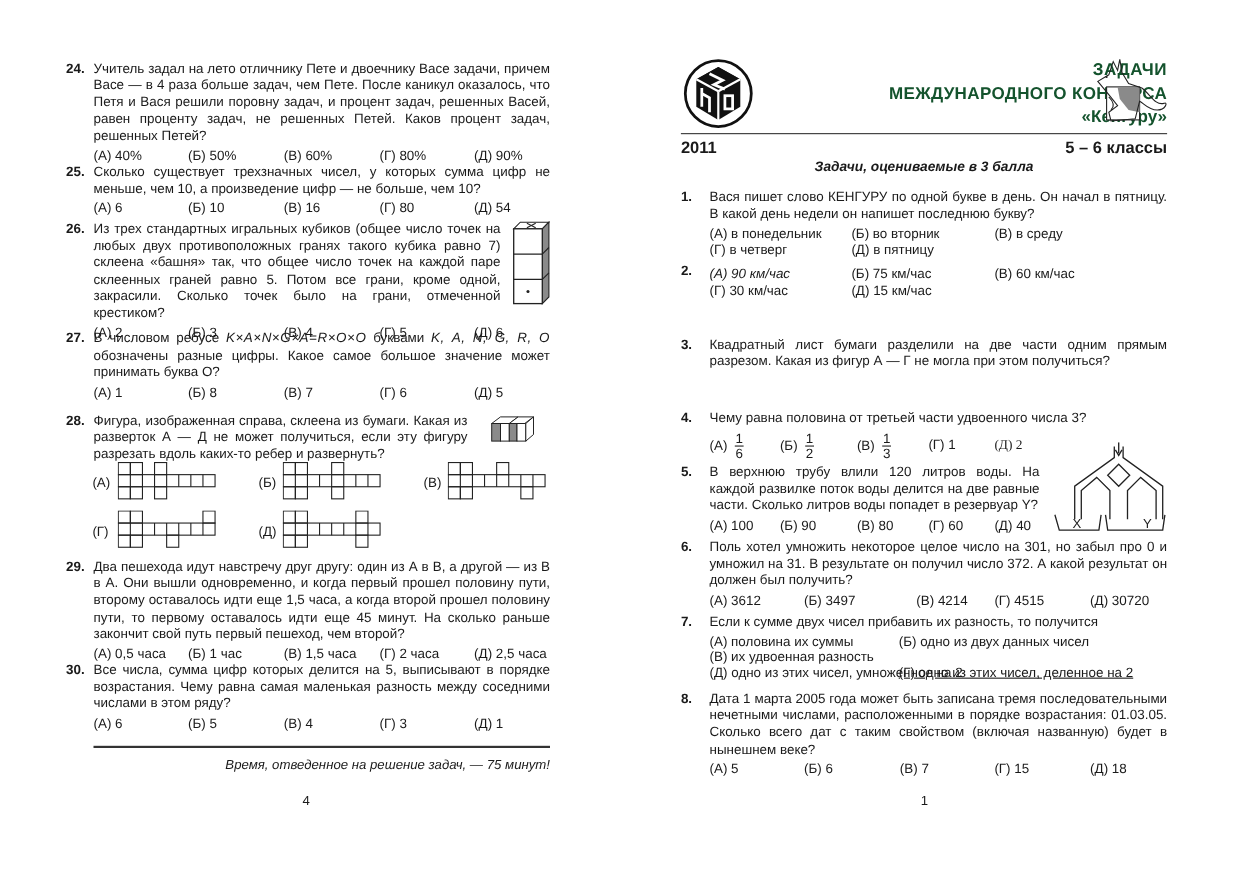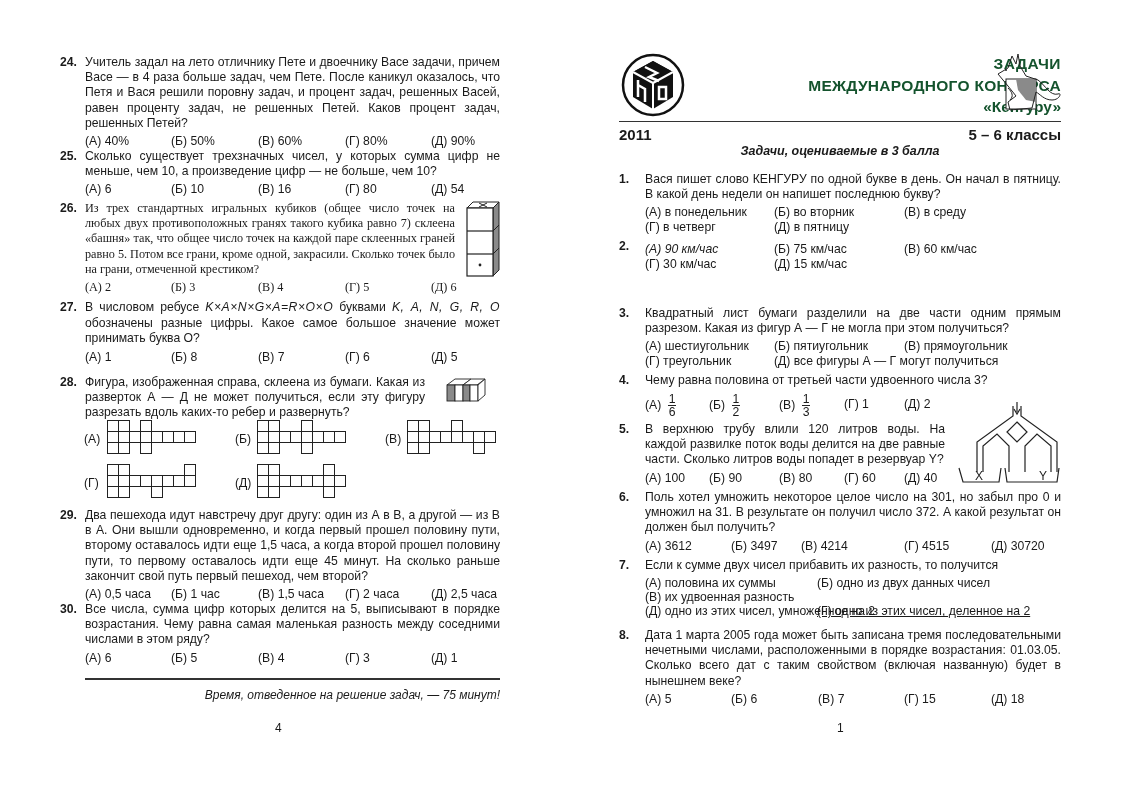--- a/index.html
+++ b/index.html
@@ -66,21 +66,21 @@
         <span class="ans" style="left:86px">(Б) 10</span>
         <span class="ans" style="left:173px">(В) 16</span>
         <span class="ans" style="left:260px">(Г) 80</span>
         <span class="ans" style="left:346px">(Д) 54</span>
       </div>
     </div>
   </div>
 
   <div class="q" style="top:201px;">
     <span class="num">26.</span>
-    <div class="body" style="width:370px;font-family:Liberation Serif, serif;">
+    <div class="body" style="width:370px;">
       <span class="text">Из трех стандартных игральных кубиков (общее число точек на любых двух противоположных гранях такого кубика равно 7) склеена «башня» так, что общее число точек на каждой паре склеенных граней равно 5. Потом все грани, кроме одной, закрасили. Сколько точек было на грани, отмеченной крестиком?</span>
       <div class="answers">
         <span class="ans" style="left:0">(А) 2</span>
         <span class="ans" style="left:86px">(Б) 3</span>
         <span class="ans" style="left:173px">(В) 4</span>
         <span class="ans" style="left:260px">(Г) 5</span>
         <span class="ans" style="left:346px">(Д) 6</span>
       </div>
     </div>
   </div>
@@ -324,27 +324,20 @@
         <span class="ans" style="left:0; top:15px;">(Г) 30 км/час</span>
         <span class="ans" style="left:129px; top:15px;">(Д) 15 км/час</span>
       </div>
     </div>
   </div>
 
   <div class="q" style="top:306px;">
     <span class="num">3.</span>
     <div class="body">
       <span class="text">Квадратный лист бумаги разделили на две части одним прямым разрезом. Какая из фигур А — Г не могла при этом получиться?</span>
-      <div class="grid-ans" style="height:31px;">
-        <span class="ans" style="left:0; top:0;">(А) шестиугольник</span>
-        <span class="ans" style="left:129px; top:0;">(Б) пятиугольник</span>
-        <span class="ans" style="left:259px; top:0;">(В) прямоугольник</span>
-        <span class="ans" style="left:0; top:15px;">(Г) треугольник</span>
-        <span class="ans" style="left:129px; top:15px;">(Д) все фигуры А — Г могут получиться</span>
-      </div>
     </div>
   </div>
 
   <div class="q" style="top:373px;">
     <span class="num">4.</span>
     <div class="body">
       <span class="text">Чему равна половина от третьей части удвоенного числа 3?</span>
       <div class="grid-ans" style="height:28px;">
         <span class="ans" style="left:0; top:2px;">
           <span>(А)</span>
@@ -352,21 +345,21 @@
         </span>
         <span class="ans" style="left:64px; top:2px;">
           <span>(Б)</span>
           <span class="frac"><span class="top">1</span><span>2</span></span>
         </span>
         <span class="ans" style="left:134px; top:2px;">
           <span>(В)</span>
           <span class="frac"><span class="top">1</span><span>3</span></span>
         </span>
         <span class="ans" style="left:199px; top:6px;">(Г) 1</span>
-        <span class="ans" style="left:259px; top:6px;">(Д) 2</span>
+        <span class="ans" style="left:259px; top:6px;font-family:Liberation Serif, serif;">(Д) 2</span>
       </div>
     </div>
   </div>
 
   <div class="q" style="top:422px;">
     <span class="num">5.</span>
     <div class="body" style="width:300px;">
       <span class="text">В верхнюю трубу влили 120 литров воды. На каждой развилке поток воды делится на две равные части. Сколько литров воды попадет в резервуар Y?</span>
       <div class="answers">
         <span class="ans" style="left:0">(А) 100</span>
@@ -394,21 +387,21 @@
     <text x="82" y="78" font-size="12" font-family="Liberation Sans, sans-serif" fill="#222">Y</text>
   </svg>
 
   <div class="q" style="top:490px;">
     <span class="num">6.</span>
     <div class="body">
       <span class="text">Поль хотел умножить некоторое целое число на 301, но забыл про 0 и умножил на 31. В результате он получил число 372. А какой результат он должен был получить?</span>
       <div class="answers">
         <span class="ans" style="left:0">(А) 3612</span>
         <span class="ans" style="left:86px">(Б) 3497</span>
-        <span class="ans" style="left:156px">(В) 4214</span>
+        <span class="ans" style="left:188px">(В) 4214</span>
         <span class="ans" style="left:259px">(Г) 4515</span>
         <span class="ans" style="left:346px">(Д) 30720</span>
       </div>
     </div>
   </div>
 
   <div class="q" style="top:558px;">
     <span class="num">7.</span>
     <div class="body">
       <span class="text">Если к сумме двух чисел прибавить их разность, то получится</span>

